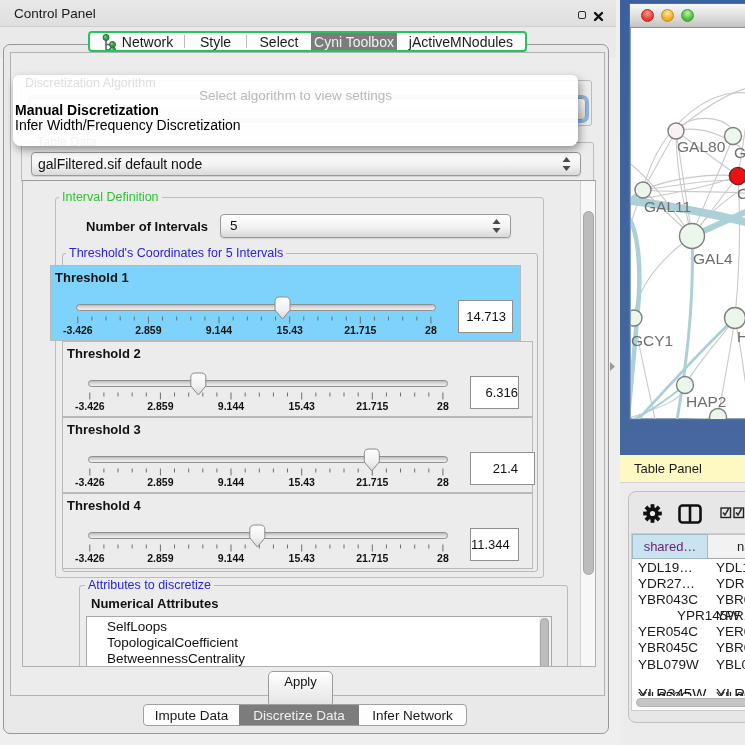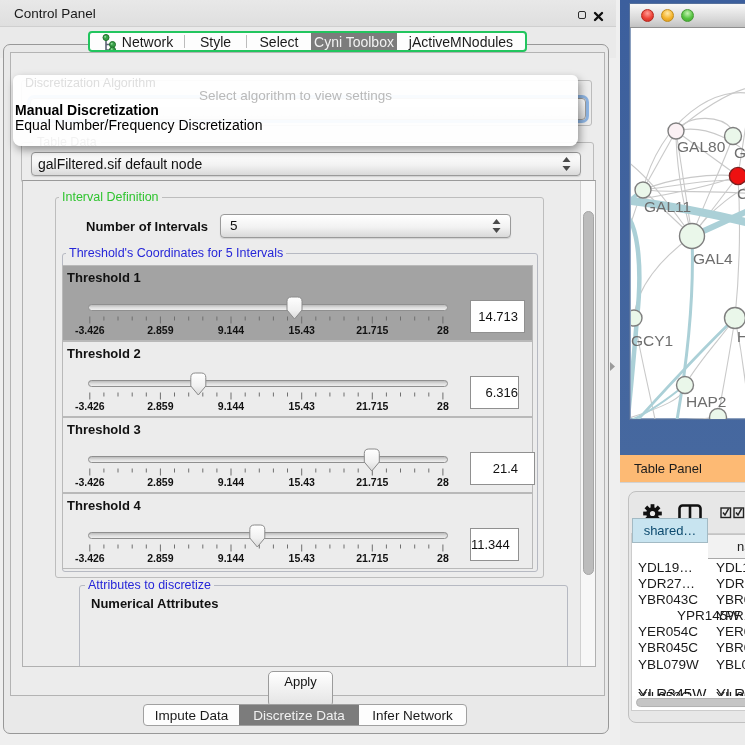--- a/index.html
+++ b/index.html
@@ -51,21 +51,21 @@
   <svg width="9" height="14" style="position:absolute;right:9px;top:4px;">
       <path d="M4.5 0 L8.5 5 L0.5 5 Z" fill="#4a4a4a"></path>
       <path d="M4.5 14 L8.5 9 L0.5 9 Z" fill="#4a4a4a"></path>
     </svg>
 </div>
 
 <div class="abs" style="left:13px;top:75px;width:565px;height:71px;background:rgba(255,255,255,0.94);border-radius:6px 6px 8px 8px;box-shadow:2px 4px 9px rgba(0,0,0,0.38);">
   <div class="abs" style="left:12px;top:1px;font-size:12.5px;color:#dedede;">Discretization Algorithm</div>
   <div class="abs" style="left:0;top:13px;width:100%;text-align:center;font-size:13.5px;color:#b9b9b9;">Select algorithm to view settings</div>
   <div class="abs" style="left:2px;top:27px;font-size:14px;font-weight:bold;color:#000;">Manual Discretization</div>
-  <div class="abs" style="left:2px;top:42px;font-size:14px;color:#000;">Equal Number/Frequency Discretization</div>
+  <div class="abs" style="left:2px;top:42px;font-size:14px;color:#000;">Infer Width/Frequency Discretization</div>
 </div>
 
 <div class="abs" style="left:22px;top:180px;width:574px;height:487px;border:1px solid #b0b0b0;border-top-color:#9a9a9a;background:#ececec;box-sizing:border-box;"></div>
 
 <div class="abs" style="left:580px;top:181px;width:15px;height:485px;background:#f7f7f7;border-left:1px solid #d0d0d0;box-sizing:border-box;">
   <div class="abs" style="left:2px;top:30px;width:11px;height:364px;border-radius:6px;background:#bcbcbc;border:1px solid #a5a5a5;box-sizing:border-box;"></div>
 </div>
 
 <div class="abs" style="left:55px;top:197px;width:487px;height:379px;border:1px solid #bdbdbd;border-radius:3px;"></div>
 <div class="abs" style="left:59px;top:190px;padding:0 3px;background:#ececec;font-size:12.5px;color:#2fc42f;">Interval Definition</div>
@@ -76,21 +76,21 @@
   <div style="position:absolute;left:9px;top:0;height:22px;line-height:22px;font-size:13.5px;color:#111;white-space:nowrap;">5</div>
   <svg width="9" height="14" style="position:absolute;right:9px;top:4px;">
       <path d="M4.5 0 L8.5 5 L0.5 5 Z" fill="#4a4a4a"></path>
       <path d="M4.5 14 L8.5 9 L0.5 9 Z" fill="#4a4a4a"></path>
     </svg>
 </div>
 
 <div class="abs" style="left:62px;top:253px;width:474px;height:317px;border:1px solid #b6b9c2;border-radius:3px;"></div>
 <div class="abs" style="left:66px;top:246px;padding:0 3px;background:#ececec;font-size:12.5px;color:#2626d8;">Threshold's Coordinates for 5 Intervals</div>
 
-<div style="position:absolute;left:62px;top:265px;width:469px;height:74px;border:1px solid #b9b9b9;background:#a3a3a3;">
+<div style="position:absolute;left:50px;top:265px;width:469px;height:74px;border:1px solid #b9b9b9;background:#7dd3fc;">
   <div style="position:absolute;left:4px;top:4px;font-size:13px;font-weight:bold;color:#111;">Threshold 1</div>
   <svg width="469" height="74" style="position:absolute;left:0;top:0">
       <defs>
         <linearGradient id="trk" x1="0" y1="0" x2="0" y2="1">
           <stop offset="0" stop-color="#b5b5b5"></stop>
           <stop offset="0.5" stop-color="#dcdcdc"></stop>
           <stop offset="1" stop-color="#f2f2f2"></stop>
         </linearGradient>
         <linearGradient id="thm" x1="0" y1="0" x2="0" y2="1">
           <stop offset="0" stop-color="#ffffff"></stop>
@@ -289,20 +289,28 @@
       <text x="379.9" y="68" font-size="10.5" font-weight="bold" fill="#111" text-anchor="middle">28</text>
       <path d="M 186.8 35.5 q0-4.5 4.5-4.5 h6 q4.5 0 4.5 4.5 v8.5 L 194.3 53 L 186.8 44 Z" fill="url(#thm)" stroke="#8a8a8a" stroke-width="1"></path>
     </svg>
   <div style="position:absolute;left:407px;top:34px;width:47px;height:31px;background:#fff;border:1px solid #909090;font-size:13px;color:#111;line-height:31px;box-sizing:content-box;">11.344</div>
 </div>
 
 <div class="abs" style="left:22px;top:576px;width:578px;height:90px;overflow:hidden;margin-left:24px;">
   <div class="abs" style="left:33px;top:9px;width:487px;height:200px;border:1px solid #b6b9c2;border-radius:3px;"></div>
   <div class="abs" style="left:39px;top:2px;padding:0 3px;background:#ececec;font-size:12.5px;color:#2626d8;">Attributes to discretize</div>
   <div class="abs" style="left:45px;top:20px;font-size:13px;font-weight:bold;color:#111;">Numerical Attributes</div>
+  <div class="abs" style="left:40px;top:40px;width:464px;height:60px;background:#fff;border:1px solid #a8a8a8;">
+    <div class="abs" style="left:20px;top:2px;font-size:13.5px;color:#111;">SelfLoops</div>
+    <div class="abs" style="left:20px;top:18px;font-size:13.5px;color:#111;">TopologicalCoefficient</div>
+    <div class="abs" style="left:20px;top:34px;font-size:13.5px;color:#111;">BetweennessCentrality</div>
+    <div class="abs" style="left:452px;top:0;width:12px;height:60px;background:#f0f0f0;">
+      <div class="abs" style="left:1px;top:1px;width:9px;height:58px;border-radius:4.5px;background:#bcbcbc;border:1px solid #a5a5a5;box-sizing:border-box;"></div>
+    </div>
+  </div>
 </div>
 
 <div class="abs" style="left:268px;top:671px;width:65px;height:36px;border:1px solid #9b9b9b;border-radius:5px;background:linear-gradient(#ffffff,#e3e3e3);box-sizing:border-box;text-align:center;font-size:13px;color:#111;line-height:19px;">Apply</div>
 
 <div style="position:absolute;left:143px;top:704px;height:22px;width:324px;background:#fdfdfd;border:1px solid #a0a0a0;border-radius:4px;box-sizing:border-box;display:flex;align-items:stretch;overflow:hidden;font-size:13.5px;color:#1a1a1a;">
   <div style="display:flex;align-items:center;justify-content:center;width:95px;">Impute Data</div>
   <div style="display:flex;align-items:center;justify-content:center;width:120px;background:#7c7c7c;color:#f2f2f2;">Discretize Data</div>
   <div style="display:flex;align-items:center;justify-content:center;flex:1;">Infer Network</div>
 </div>
 
@@ -371,21 +379,21 @@
           <text x="62" y="236" font-size="15.5" fill="#6e6e6e">GAL4</text>
           <text x="0" y="318" font-size="15.5" fill="#6e6e6e">GCY1</text>
           <text x="106" y="314" font-size="15.5" fill="#6e6e6e">H</text>
           <text x="55" y="379" font-size="15.5" fill="#6e6e6e">HAP2</text>
         </svg>
     </div>
   </div>
 </div>
 
 <div style="position:absolute;left:620px;top:455px;width:125px;height:290px;background:#ececec;">
-  <div style="position:absolute;left:0;top:0;width:125px;height:27px;background:#fdba74;border-bottom:1px solid #d2d2d2;">
+  <div style="position:absolute;left:0;top:0;width:125px;height:27px;background:#fef9c3;border-bottom:1px solid #d2d2d2;">
     <div style="position:absolute;left:14px;top:6px;font-size:13px;color:#1c1c1c;">Table Panel</div>
   </div>
 </div>
 <div style="position:absolute;left:628px;top:491px;width:130px;height:230px;background:#e7e7e7;border:1px solid #c0c0c0;border-radius:8px;"></div>
 <svg width="19" height="19" viewBox="0 0 19 19" style="position:absolute;left:643px;top:504px;">
     <rect x="7.6" y="0.2" width="3.8" height="4.4" fill="#111" transform="rotate(0 9.5 9.5)"></rect>
     <rect x="7.6" y="0.2" width="3.8" height="4.4" fill="#111" transform="rotate(45 9.5 9.5)"></rect>
     <rect x="7.6" y="0.2" width="3.8" height="4.4" fill="#111" transform="rotate(90 9.5 9.5)"></rect>
     <rect x="7.6" y="0.2" width="3.8" height="4.4" fill="#111" transform="rotate(135 9.5 9.5)"></rect>
     <rect x="7.6" y="0.2" width="3.8" height="4.4" fill="#111" transform="rotate(180 9.5 9.5)"></rect>
@@ -403,21 +411,21 @@
     <g transform="translate(0,0)">
       <rect x="1" y="1" width="9.5" height="9.5" fill="none" stroke="#222" stroke-width="1.4"></rect>
       <path d="M3 5.5 L5 8 L8.6 1.6" fill="none" stroke="#222" stroke-width="1.5"></path>
     </g>
     <g transform="translate(13,0)">
       <rect x="1" y="1" width="9.5" height="9.5" fill="none" stroke="#222" stroke-width="1.4"></rect>
       <path d="M3 5.5 L5 8 L8.6 1.6" fill="none" stroke="#222" stroke-width="1.5"></path>
     </g>
   </svg>
 <div style="position:absolute;left:631px;top:533px;width:114px;height:176px;background:#fff;border:1px solid #cccccc;border-right:none;overflow:hidden;"></div>
-<div style="position:absolute;left:632px;top:518px;width:76px;height:25px;background:#c8e4f0;border:1px solid #a3bac4;box-sizing:border-box;font-size:13px;color:#0c4a6e;text-align:center;line-height:24px;">shared…</div>
+<div style="position:absolute;left:632px;top:534px;width:76px;height:25px;background:#c8e4f0;border:1px solid #a3bac4;box-sizing:border-box;font-size:13px;color:#701a75;text-align:center;line-height:24px;">shared…</div>
 <div style="position:absolute;left:708px;top:534px;width:37px;height:25px;background:#f2f2f2;border-top:1px solid #c4c4c4;border-bottom:1px solid #a9a9a9;box-sizing:border-box;font-size:13px;color:#222;line-height:24px;">
     <span style="position:absolute;left:29px;">na</span>
   </div>
 <div style="position:absolute;left:632px;top:560px;width:113px;height:16px;font-size:13.5px;color:#1a1a1a;white-space:nowrap;">
     <span style="position:absolute;left:6px;">YDL19…</span>
     <span style="position:absolute;left:84px;">YDL19</span>
   </div>
 <div style="position:absolute;left:632px;top:576px;width:113px;height:16px;font-size:13.5px;color:#1a1a1a;white-space:nowrap;">
     <span style="position:absolute;left:6px;">YDR27…</span>
     <span style="position:absolute;left:84px;">YDR27</span>

